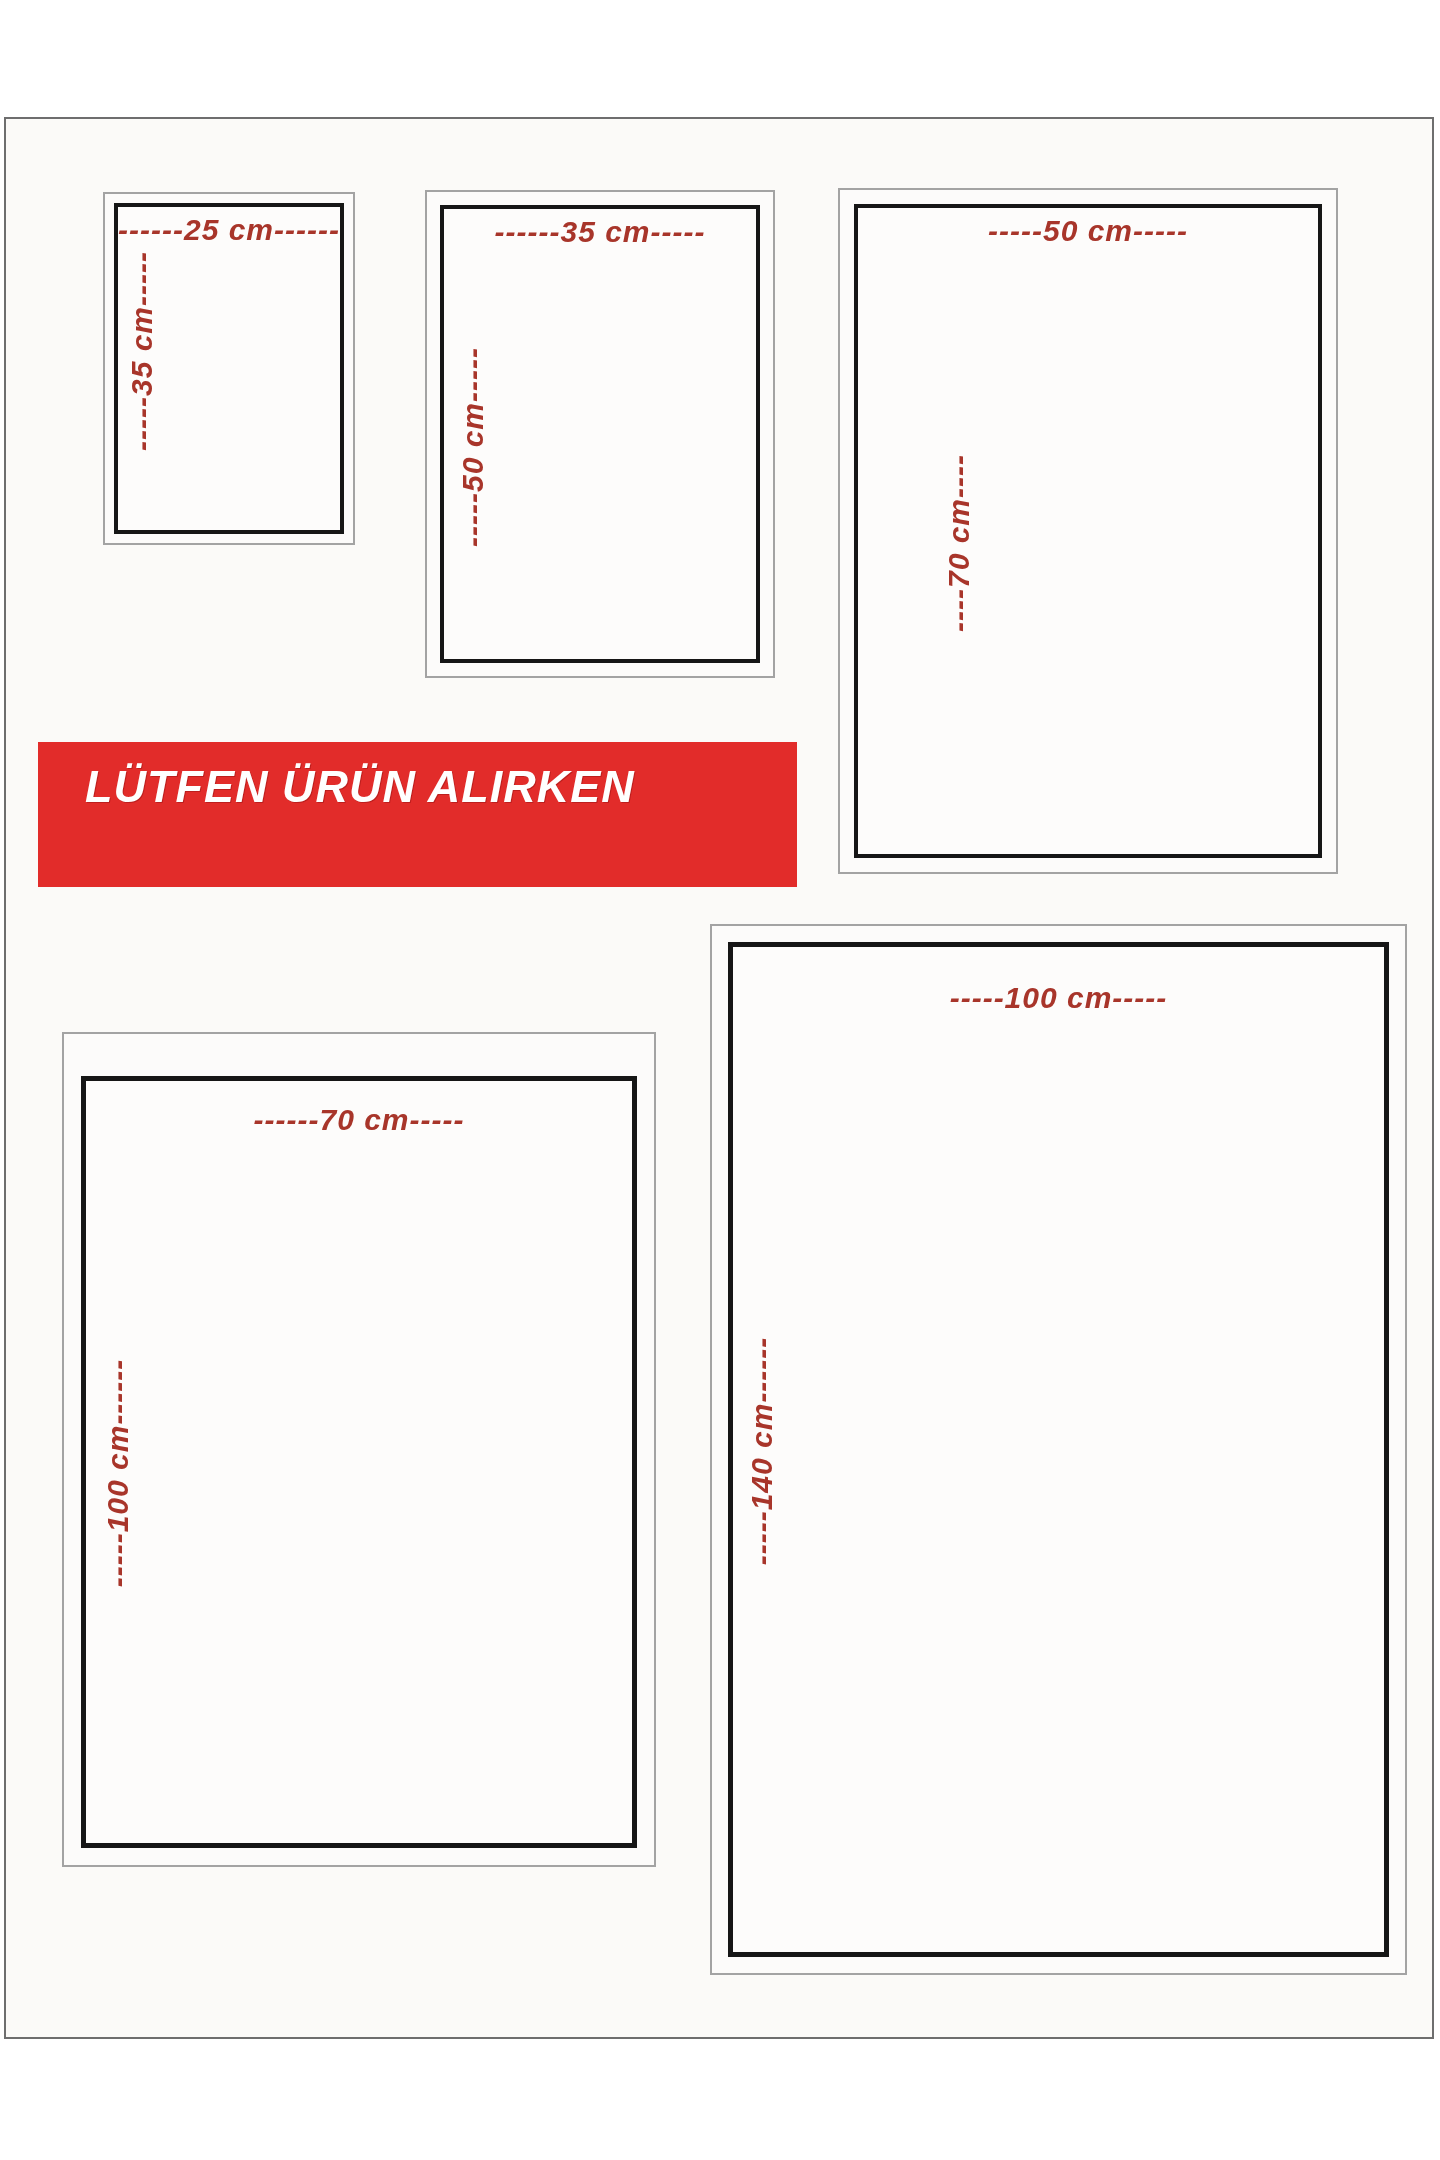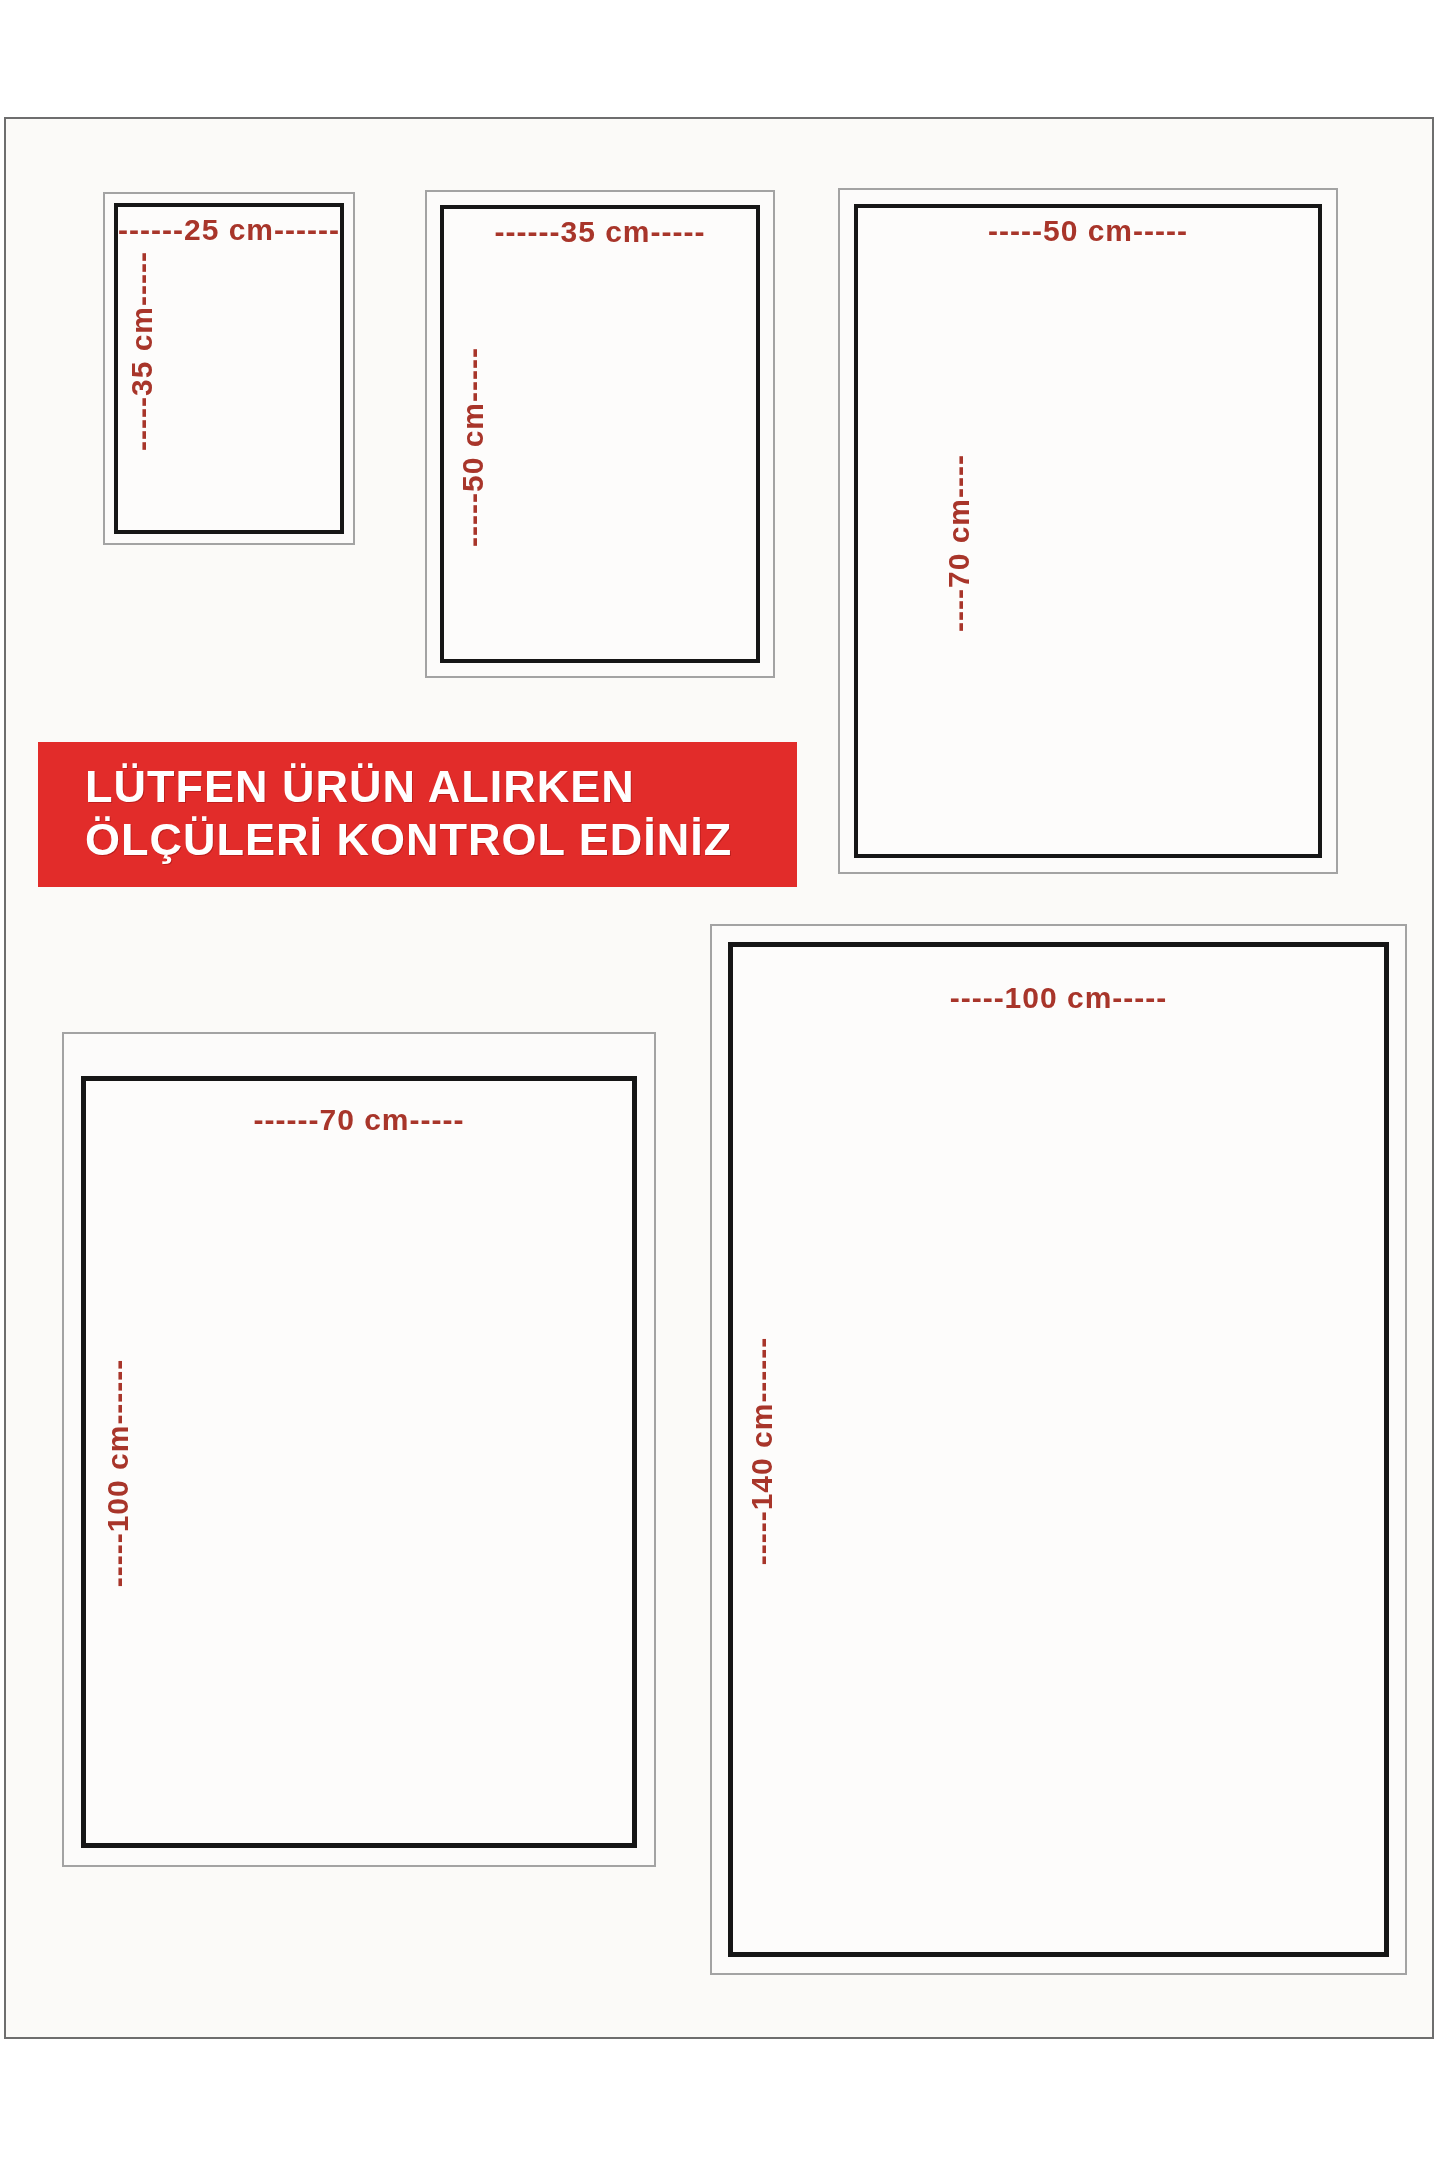--- a/index.html
+++ b/index.html
@@ -1,18 +1,18 @@
 <!DOCTYPE html>
 <html><head>
 <meta charset="utf-8">
 <style>
   html,body{margin:0;padding:0;background:#ffffff;}
   #stage{
     position:relative;width:1440px;height:2160px;background:#ffffff;
-    font-family:"Liberation Sans", sans-serif;overflow:hidden;
+    font-family:"Liberation Sans", sans-serif;overflow:hidden;font-style:italic;
   }
   
   .page-frame{
     position:absolute;left:4px;top:117px;width:1430px;height:1922px;
     border:2px solid #6e6e6e;background:#fbfaf8;box-sizing:border-box;
   }
   
   .sizebox{
     position:absolute;border:2px solid #a3a3a3;background:#fcfbfa;box-sizing:border-box;
   }
@@ -84,21 +84,20 @@
 
   <div id="box3" class="sizebox">
     <div class="inner">
       <div class="toplabel">-----50 cm-----</div>
       <div class="sidelabel">----70 cm----</div>
     </div>
   </div>
 
   <div class="banner">
     <div class="line">LÜTFEN ÜRÜN ALIRKEN</div>
-    <div class="line">ÖLÇÜLERİ KONTROL EDİNİZ</div>
   </div>
 
   <div id="box4" class="sizebox">
     <div class="inner">
       <div class="toplabel">------70 cm-----</div>
       <div class="sidelabel">-----100 cm------</div>
     </div>
   </div>
 
   <div id="box5" class="sizebox">

